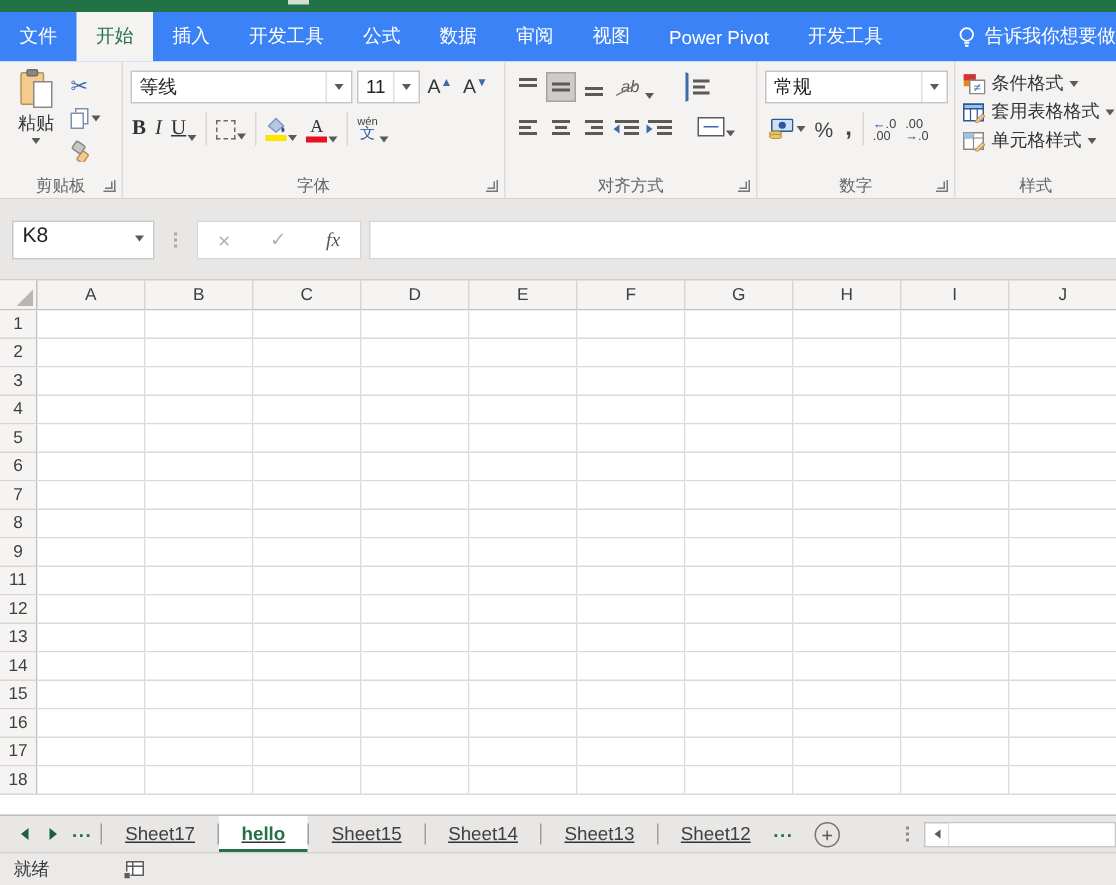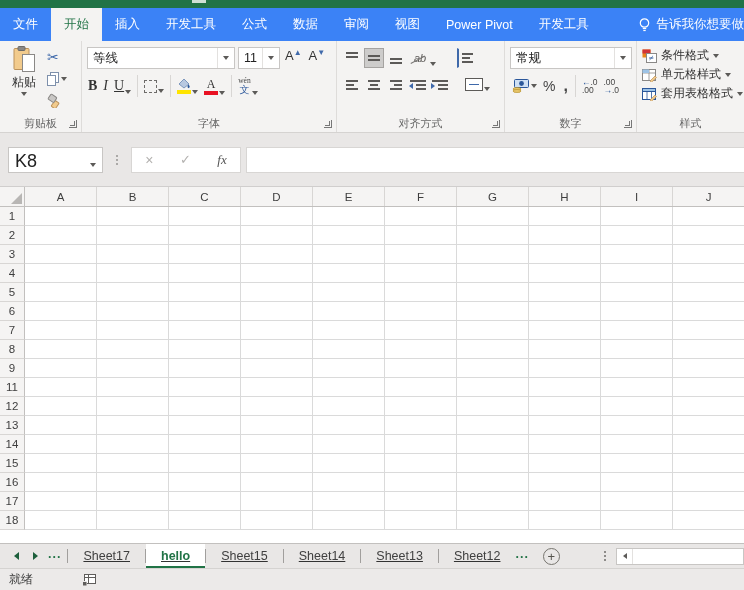--- a/index.html
+++ b/index.html
@@ -36,39 +36,39 @@
   .clipcol { display: flex; flex-direction: column; justify-content: space-between; padding: 4px 0 6px 2px; }
   .smallbtn { height: 17px; display: flex; align-items: center; gap: 2px; }
   .scissors { color: #3f69aa; font-size: 14px; line-height: 1; }
   .copyicon { position: relative; width: 12px; height: 14px; }
   .copyicon i { position: absolute; width: 9px; height: 11px; background: #fff; border: 1px solid #7e90ab; display: block; }
   .copyicon i:nth-child(1) { left: 3px; top: 0; }
   .copyicon i:nth-child(2) { left: 0; top: 3px; }
 
   
   .g-font { width: 255px; }
-  .g-font .row1 { display: flex; align-items: flex-start; gap: 3px; margin: 3px 0 4px 2px; }
+  .g-font .row1 { display: flex; align-items: center; gap: 3px; margin: 3px 0 4px 2px; }
   .combo { background: #fff; border: 1px solid #c8c6c4; height: 22px; display: flex; align-items: center; font-size: 12.5px; color: #222; padding-left: 5px; }
   .combo .carwrap { margin-left: auto; padding: 0 5px; border-left: 1px solid #e3e1df; align-self: stretch; display: flex; align-items: center; }
   .fontbox { width: 148px; }
   .sizebox { width: 42px; }
   .fsbtn { font-size: 13px; color: #333; padding: 1px 2px; position: relative; }
   .fsbtn sup { font-size: 8px; color: #3f69aa; }
   .g-font .row2 { display: flex; align-items: center; height: 26px; }
   .fmtbtn { display: flex; align-items: flex-end; padding: 2px 3px; gap: 1px; }
   .bchar { font-weight: bold; font-size: 14px; font-family: "Liberation Serif", serif; }
   .ichar { font-style: italic; font-size: 14px; font-family: "Liberation Serif", serif; }
   .uchar { text-decoration: underline; font-size: 14px; font-family: "Liberation Serif", serif; }
   .bordericon { width: 13px; height: 13px; border: 1px dashed #6d6b69; }
   .stackicon { display: flex; flex-direction: column; align-items: center; gap: 1px; }
   .colorbar { width: 14px; height: 4px; }
   .fillicon svg { display: block; }
   .acolor { font-size: 12px; font-family: "Liberation Serif", serif; color: #333; line-height: 1; }
   .wen { display: flex; flex-direction: column; align-items: center; line-height: 1; }
-  .wen .t { font-size: 7.5px; color: #444; font-family: Liberation Serif, serif; }
+  .wen .t { font-size: 7.5px; color: #444; }
   .wen .b { font-size: 10px; color: #2b579a; }
 
   
   .g-align { width: 168px; }
   .g-align .arow { display: flex; align-items: center; height: 27px; gap: 2px; padding-left: 2px; }
   .alicon { width: 20px; height: 20px; display: flex; flex-direction: column; justify-content: center; gap: 2px; padding: 3px; border: 1px solid transparent; }
   .alicon i { display: block; height: 2px; background: #5c5a58; width: 100%; }
   .alicon.v { justify-content: flex-start; }
   .alicon.v.mid { justify-content: center; }
   .alicon.v.bot { justify-content: flex-end; }
@@ -98,21 +98,21 @@
   .decbtn .arr { color: #2b579a; font-style: normal; }
   .moneyicon { display: flex; align-items: center; gap: 2px; padding: 0 2px; }
 
   
   .g-styles { min-width: 104px; }
   .stylerow { display: flex; align-items: center; height: 19px; gap: 4px; white-space: nowrap; font-size: 12px; color: #333; padding-left: 2px; }
   .stylerow svg { flex: none; }
 
   
   .formulabar { height: 53px; background: #e9e7e6; display: flex; align-items: center; padding-left: 8px; flex: none; }
-  .namebox { width: 95px; height: 26px; background: #fff; border: 1px solid #c8c6c4; display: flex; align-items: flex-end; font-size: 18px; color: #222; padding-left: 6px; }
+  .namebox { width: 95px; height: 26px; background: #fff; border: 1px solid #c8c6c4; display: flex; align-items: flex-start; font-size: 14px; color: #222; padding-left: 6px; }
   .namebox .carwrap { margin-left: auto; padding: 0 6px; }
   .dotsep { display: flex; flex-direction: column; gap: 2px; margin: 0 13px; }
   .dotsep i { width: 2px; height: 2px; background: #aba9a7; display: block; }
   .fxbtns { width: 110px; height: 26px; background: #fff; border: 1px solid #d8d6d4; display: flex; align-items: center; justify-content: space-around; }
   .fxcancel { color: #b3b1af; font-size: 14px; }
   .fxenter { color: #b3b1af; font-size: 13px; }
   .fxfx { font-family: "Liberation Serif", serif; font-style: italic; font-size: 13px; color: #555; }
   .formulainput { flex: 1; height: 26px; background: #fff; border: 1px solid #d8d6d4; border-right: none; margin-left: 5px; font-size: 12px; display: flex; align-items: center; padding-left: 5px; color: #222; }
 
   
@@ -400,38 +400,38 @@
             <rect x="0.5" y="0.5" width="8" height="8" fill="#e8861a"></rect>
             <rect x="0.5" y="0.5" width="8" height="4" fill="#d13438"></rect>
             <rect x="4.5" y="4.5" width="10" height="9" fill="#fff" stroke="#8a8886"></rect>
             <text x="7" y="12" font-size="9" fill="#2b579a" font-family="serif">≠</text>
           </svg>
           <span>条件格式</span>
           <span class="caret"></span>
         </div>
         <div class="stylerow">
           <svg width="15" height="14" viewBox="0 0 15 14">
+            <rect x="0.5" y="1.5" width="13" height="11" fill="#fff" stroke="#2b579a"></rect>
+            <rect x="0.5" y="1.5" width="13" height="3" fill="#9dc3e6" stroke="#2b579a"></rect>
+            <line x1="5" y1="4" x2="5" y2="12.5" stroke="#2b579a" stroke-width="0.8"></line>
+            <line x1="9.5" y1="4" x2="9.5" y2="12.5" stroke="#2b579a" stroke-width="0.8"></line>
+            <path d="M8 13 L13 8 L14.5 9.5 L9.5 14.3 Z" fill="#f2cb8d" stroke="#bb915a" stroke-width="0.7"></path>
+          </svg>
+          <span>套用表格格式</span>
+          <span class="caret"></span>
+        </div>
+        <div class="stylerow">
+          <svg width="15" height="14" viewBox="0 0 15 14">
             <rect x="0.5" y="1.5" width="13" height="11" fill="#fff" stroke="#8a8886"></rect>
             <line x1="0.5" y1="5" x2="13.5" y2="5" stroke="#8a8886" stroke-width="0.8"></line>
             <line x1="7" y1="1.5" x2="7" y2="12.5" stroke="#8a8886" stroke-width="0.8"></line>
             <rect x="0.5" y="1.5" width="6.5" height="3.5" fill="#9dc3e6"></rect>
             <path d="M8 13 L13 8 L14.5 9.5 L9.5 14.3 Z" fill="#f2cb8d" stroke="#bb915a" stroke-width="0.7"></path>
           </svg>
           <span>单元格样式</span>
-          <span class="caret"></span>
-        </div>
-        <div class="stylerow">
-          <svg width="15" height="14" viewBox="0 0 15 14">
-            <rect x="0.5" y="1.5" width="13" height="11" fill="#fff" stroke="#2b579a"></rect>
-            <rect x="0.5" y="1.5" width="13" height="3" fill="#9dc3e6" stroke="#2b579a"></rect>
-            <line x1="5" y1="4" x2="5" y2="12.5" stroke="#2b579a" stroke-width="0.8"></line>
-            <line x1="9.5" y1="4" x2="9.5" y2="12.5" stroke="#2b579a" stroke-width="0.8"></line>
-            <path d="M8 13 L13 8 L14.5 9.5 L9.5 14.3 Z" fill="#f2cb8d" stroke="#bb915a" stroke-width="0.7"></path>
-          </svg>
-          <span>套用表格格式</span>
           <span class="caret"></span>
         </div>
       </div>
       <div class="rgroup-footer">
         <span>样式</span>
       </div>
     </div>
   </div>
 
   <div class="formulabar">

